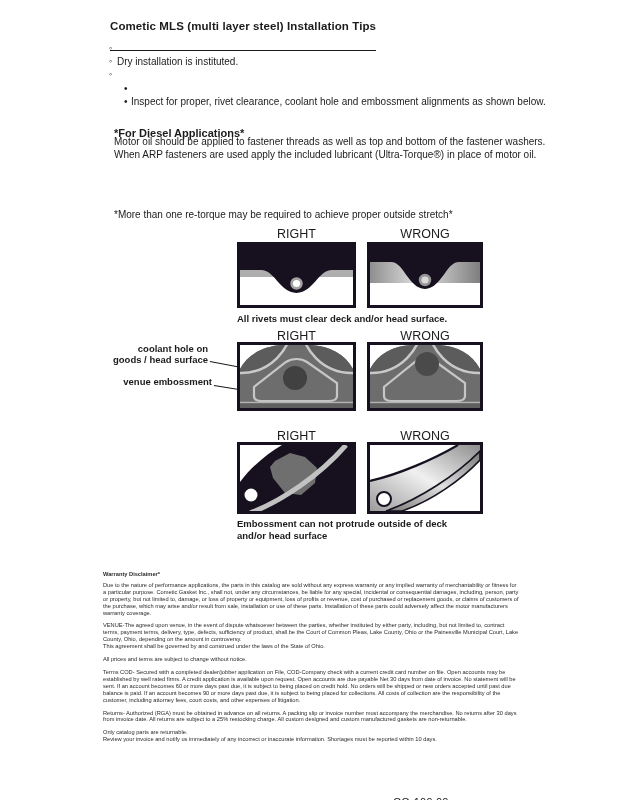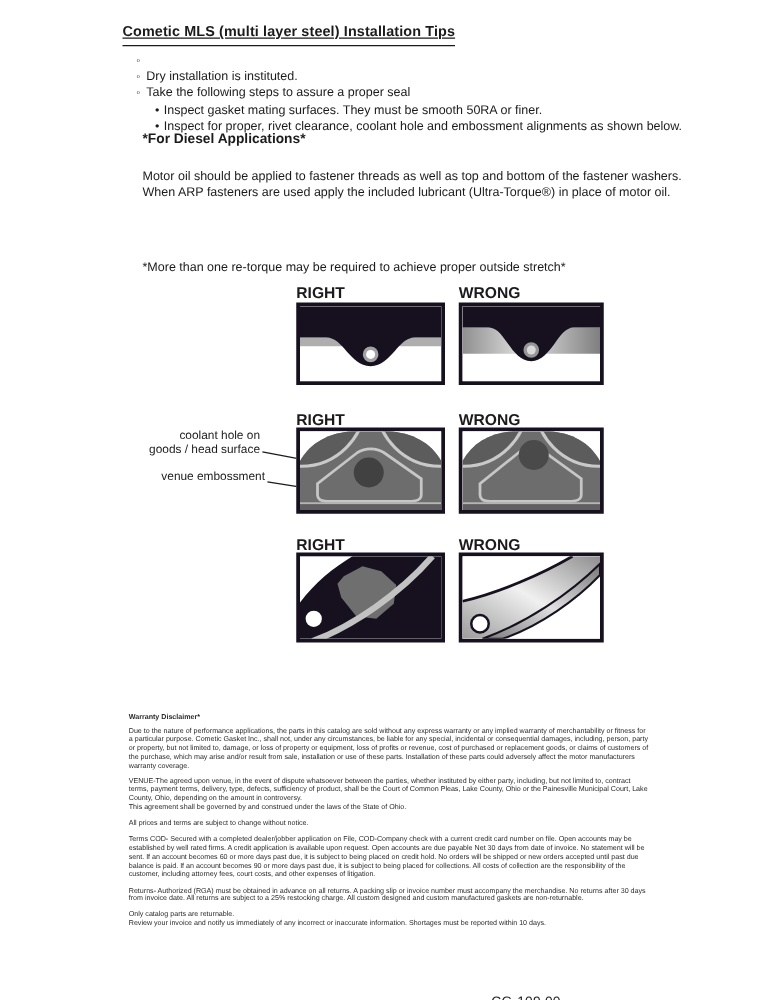--- a/index.html
+++ b/index.html
@@ -1,36 +1,36 @@
 <!DOCTYPE html>
 <html><head>
 <meta charset="utf-8">
 <style>
   html,body{margin:0;padding:0;background:#ffffff;}
   .page{position:relative;width:618px;height:800px;background:#ffffff;overflow:hidden;
         font-family:"Liberation Sans", sans-serif;color:#1b1b1b;}
 
-  .title{position:absolute;left:98px;top:20px;font-size:11.5px;font-weight:bold;
-         border-bottom:1.6px solid #1b1b1b;padding-bottom:4px;letter-spacing:0.1px;text-decoration:underline;}
+  .title{position:absolute;left:110px;top:20px;font-size:11.5px;font-weight:bold;
+         border-bottom:1.6px solid #1b1b1b;padding-bottom:18px;letter-spacing:0.1px;}
 
   .bullets{position:absolute;left:109px;top:42px;width:460px;font-size:10px;line-height:13.2px;}
   .b-row{display:flex;}
   .b-row .mk{width:8px;flex:0 0 8px;font-size:9px;}
   .b-row.sub{margin-left:15px;}
   .b-row.sub .mk{width:7px;flex:0 0 7px;font-size:10px;}
 
-  .diesel-h{position:absolute;left:114px;top:105px;font-size:11px;font-weight:bold;}
+  .diesel-h{position:absolute;left:114px;top:127px;font-size:11px;font-weight:bold;}
   .para{position:absolute;left:114px;width:432px;font-size:10px;line-height:13.2px;}
   .p1{top:135px;} .p2{top:166px;} .pnote{top:208px;}
 
   .figs{position:absolute;left:0;top:227px;width:618px;height:322px;}
-  .fig-h{position:absolute;font-size:12.5px;font-weight:bold;line-height:14px;}
+  .fig-h{position:absolute;text-align:center;font-size:12.5px;font-weight:normal;line-height:14px;}
   .fig{position:absolute;border:3px solid #17111f;font-size:0;line-height:0;background:#fff;}
   .cap{position:absolute;font-size:9.5px;font-weight:bold;line-height:11.5px;}
-  .callout{position:absolute;text-align:right;font-size:9.5px;font-weight:normal;line-height:10.5px;}
+  .callout{position:absolute;text-align:right;font-size:9.5px;font-weight:bold;line-height:10.5px;}
   .leader{position:absolute;height:1.4px;background:#1b1b1b;transform-origin:left top;}
 
   .disclaimer{position:absolute;left:103px;top:571px;width:416px;font-size:5.7px;line-height:6.9px;color:#2a2a2a;}
   .disclaimer .dh{font-weight:bold;margin:0 0 4px 0;}
   .disclaimer p{margin:0 0 6px 0;}
   .disclaimer p.tight{margin:0;}
 
   .footer{position:absolute;left:393px;top:757px;font-size:11px;letter-spacing:0.2px;color:#222;margin-top:39px;}
 </style>
 </head>
@@ -43,25 +43,23 @@
   <div class="bullets">
     <div class="b-row">
       <span class="mk">◦</span>
     </div>
     <div class="b-row">
       <span class="mk">◦</span>
       <span>Dry installation is instituted.</span>
     </div>
     <div class="b-row">
       <span class="mk">◦</span>
-      <span>Take the following steps to assure a proper seal</span>
     </div>
     <div class="b-row sub">
       <span class="mk">•</span>
-      <span>Inspect gasket mating surfaces.  They must be smooth 50RA or finer.</span>
     </div>
     <div class="b-row sub">
       <span class="mk">•</span>
       <span>Inspect for proper, rivet clearance, coolant hole and embossment alignments as shown below.</span>
     </div>
   </div>
 
   <div class="diesel-h">*For Diesel Applications*</div>
   <div class="para p1">Motor oil should be applied to fastener threads as well as top and bottom of the fastener washers. When ARP fasteners are used apply the included lubricant (Ultra-Torque®) in place of motor oil.</div>
   <div class="para pnote">*More than one re-torque may be required to achieve proper outside stretch*</div>
@@ -89,20 +87,21 @@
               <stop offset="1" stop-color="#7f7f7f"></stop>
           </linearGradient>
         </defs>
         <rect width="110" height="60" fill="#ffffff"></rect>
         <rect y="17" width="110" height="21" fill="url(#g1)"></rect>
         <path d="M0,0 H110 V17 H89 C76,17 72,43 55,44 C38,43 34,17 21,17 H0 Z" fill="#17111f"></path>
         <circle cx="55" cy="35" r="7" fill="#969696" stroke="#17111f" stroke-width="1.5"></circle>
         <circle cx="55" cy="35" r="3.6" fill="#d9d9d9"></circle>
       </svg>
     </div>
+    <div class="cap" style="left:237px;top:86px;width:260px;">All rivets must clear deck and/or head surface.</div>
 
     <div class="fig-h" style="left:237px;top:102px;width:119px;">RIGHT</div>
     <div class="fig-h" style="left:367px;top:102px;width:116px;">WRONG</div>
 
     <div class="callout" style="left:100px;top:117px;width:108px;">
       <div>coolant hole on</div>
       <div>goods / head surface</div>
     </div>
     <div class="callout" style="left:100px;top:150px;width:112px;">venue embossment</div>
     <div class="leader" style="left:210px;top:134px;width:86px;transform:rotate(10.7deg);"></div>
@@ -173,20 +172,21 @@
               <stop offset="1" stop-color="#787878"></stop>
           </linearGradient>
         </defs>
         <rect width="110" height="66" fill="#ffffff"></rect>
         <path d="M0,36 C30,29 64,14 88,0 L110,0 L110,6 C86,30 50,54 16,66 L0,66 Z" fill="url(#g3a)"></path>
         <path d="M0,36 C30,29 64,14 88,0" fill="none" stroke="#17111f" stroke-width="2.2"></path>
         <path d="M16,66 C50,54 86,30 110,6 L110,15 C92,34 62,56 32,66 Z" fill="url(#g3b)" stroke="#17111f" stroke-width="1.6"></path>
         <circle cx="14" cy="54" r="7" fill="#ffffff" stroke="#17111f" stroke-width="2"></circle>
       </svg>
     </div>
+    <div class="cap" style="left:237px;top:291px;width:225px;">Embossment can not protrude outside of deck and/or head surface</div>
 
   </div>
 
   <div class="disclaimer">
     <div class="dh">Warranty Disclaimer*</div>
     <p>Due to the nature of performance applications, the parts in this catalog are sold without any express warranty or any implied warranty of merchantability or fitness for a particular purpose.  Cometic Gasket Inc., shall not, under any circumstances, be liable for any special, incidental or consequential damages, including, person, party or property, but not limited to, damage, or loss of property or equipment, loss of profits or revenue, cost of purchased or replacement goods, or claims of customers of the purchase, which may arise and/or result from sale, installation or use of these parts.  Installation of these parts could adversely affect the motor manufacturers warranty coverage.</p>
     <p class="tight">VENUE-The agreed upon venue, in the event of dispute whatsoever between the parties, whether instituted by either party, including, but not limited to, contract terms, payment terms, delivery, type, defects, sufficiency of product, shall be the Court of Common Pleas, Lake County, Ohio or the Painesville Municipal Court, Lake County, Ohio, depending on the amount in controversy.</p>
     <p>This agreement shall be governed by and construed under the laws of the State of Ohio.</p>
     <p>All prices and terms are subject to change without notice.</p>
     <p>Terms COD- Secured with a completed dealer/jobber application on File, COD-Company check with a current credit card number on file.  Open accounts may be established by well rated firms.  A credit application is available upon request.  Open accounts are due payable Net 30 days from date of invoice.  No statement will be sent.  If an account becomes 60 or more days past due, it is subject to being placed on credit hold.  No orders will be shipped or new orders accepted until past due balance is paid.  If an account becomes 90 or more days past due, it is subject to being placed for collections.  All costs of collection are the responsibility of the customer, including attorney fees, court costs, and other expenses of litigation.</p>

